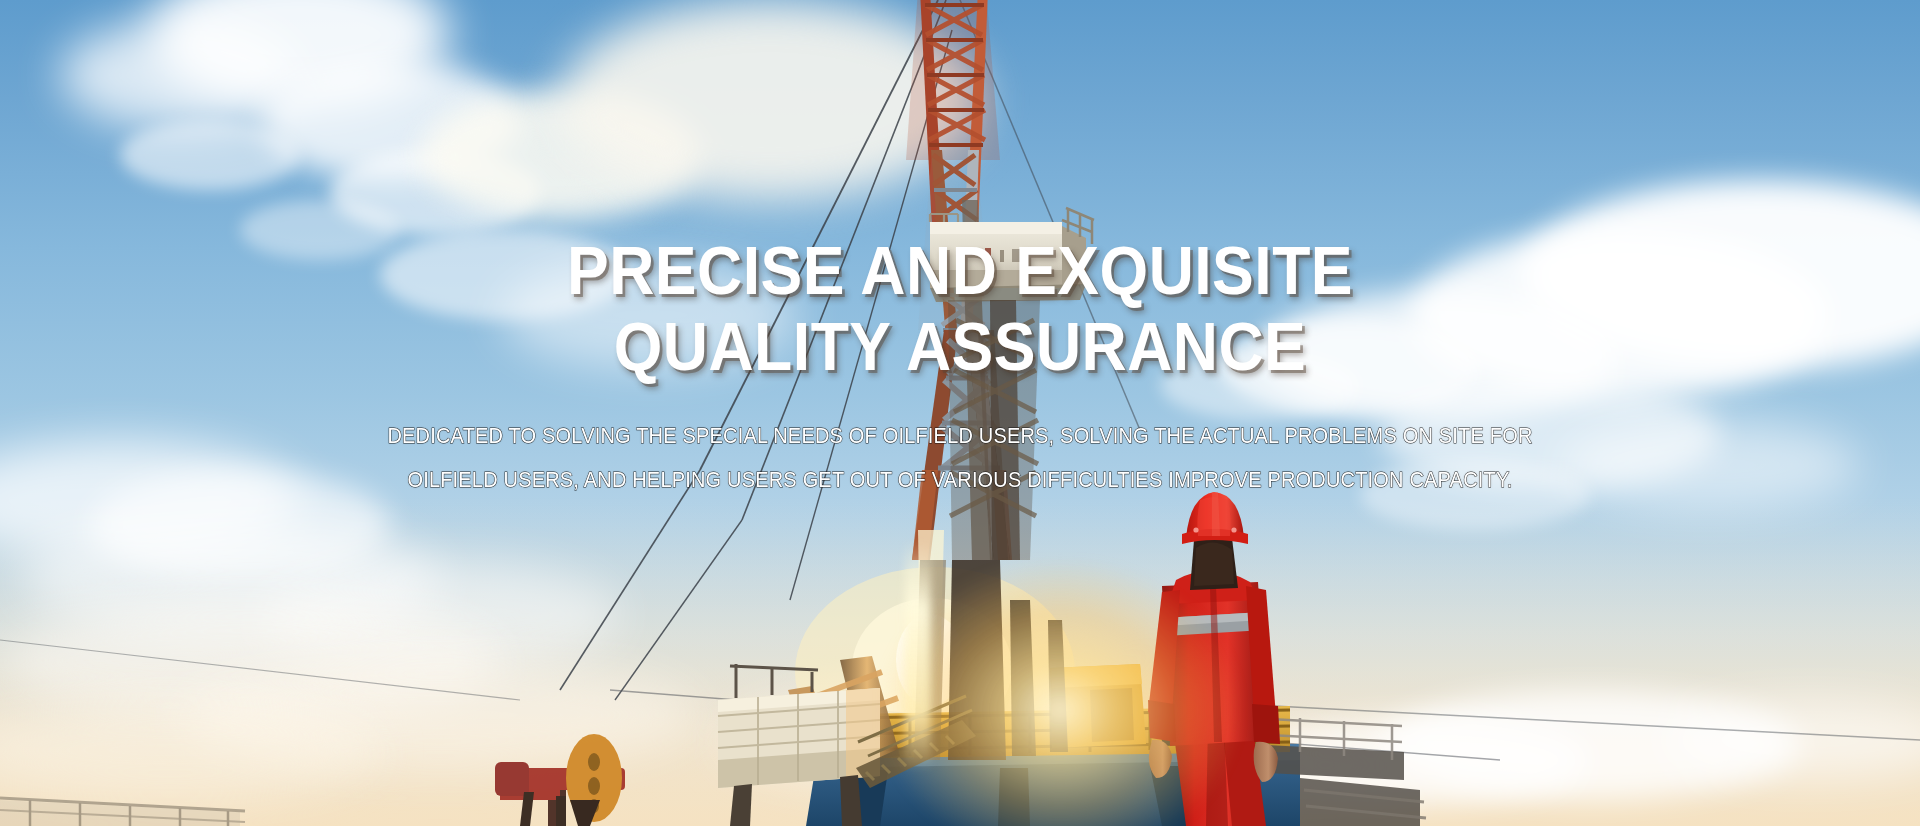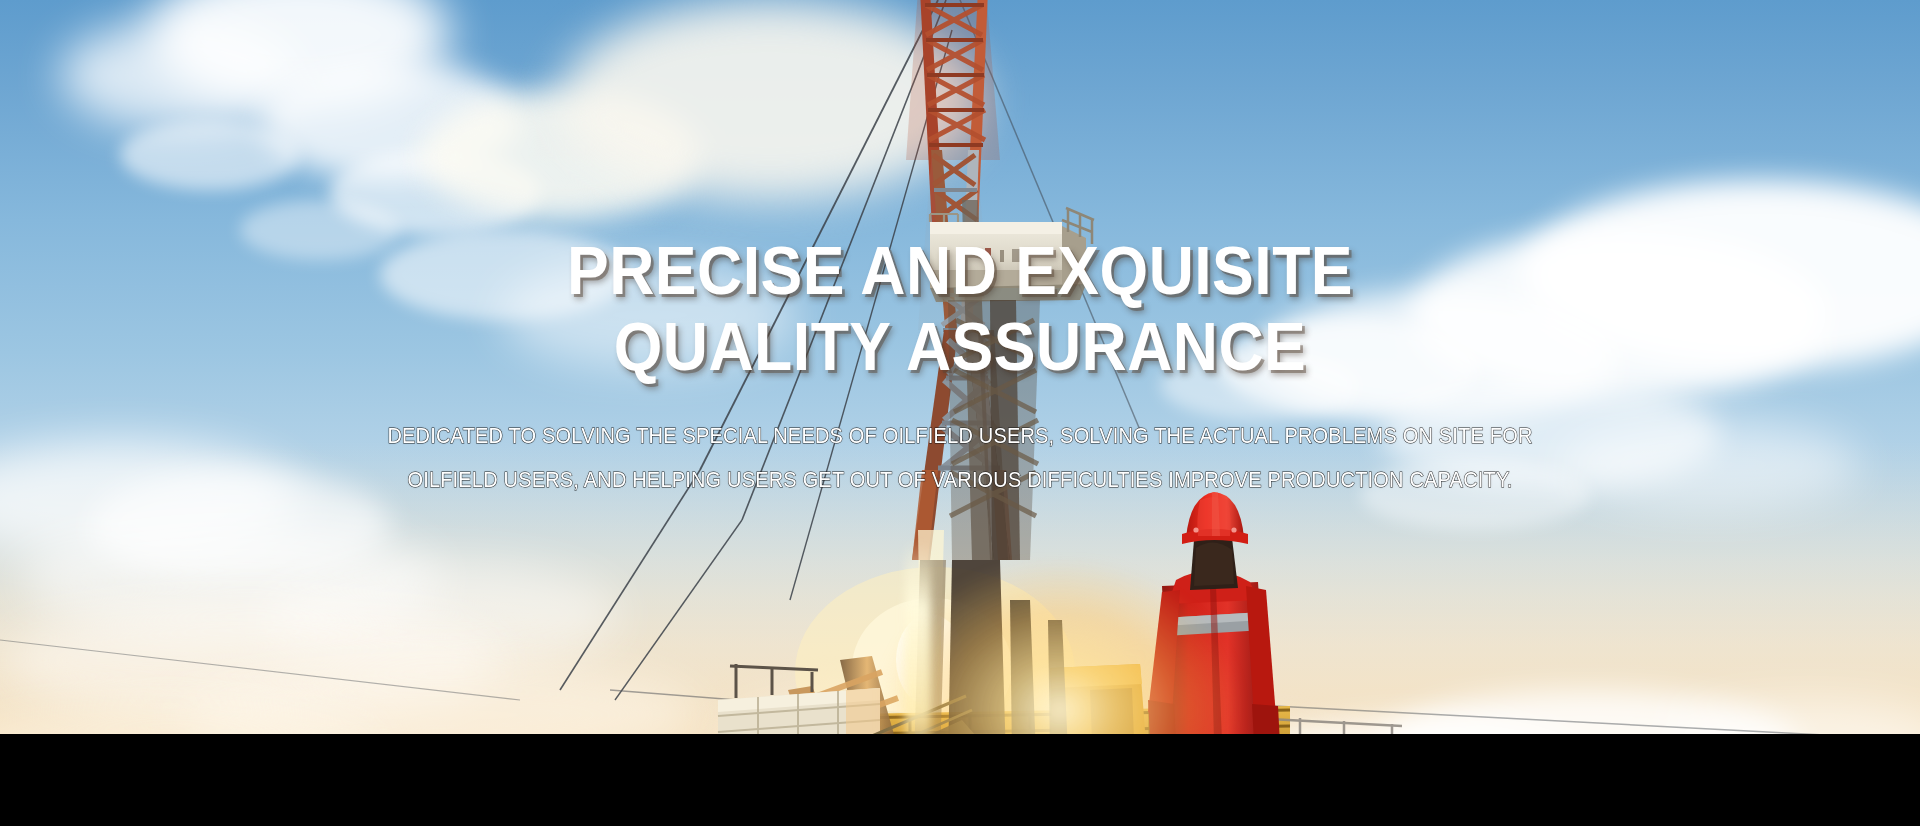--- a/index.html
+++ b/index.html
@@ -3,21 +3,21 @@
 <meta charset="utf-8">
 <title>Oilfield Hero Banner</title>
 <style>
   * { margin:0; padding:0; box-sizing:border-box; }
   html,body { width:1920px; height:826px; overflow:hidden; background:#000; }
   body { font-family:"Liberation Sans", sans-serif; }
 
   .banner{
     position:relative;
     width:1920px;
-    height:734px;
+    height:826px;
     overflow:hidden;
   }
 
   
   .sky{
     position:absolute; inset:0;
     background:
       linear-gradient(to bottom,
         #5e9ccd 0%,
         #6ea6d2 12%,

